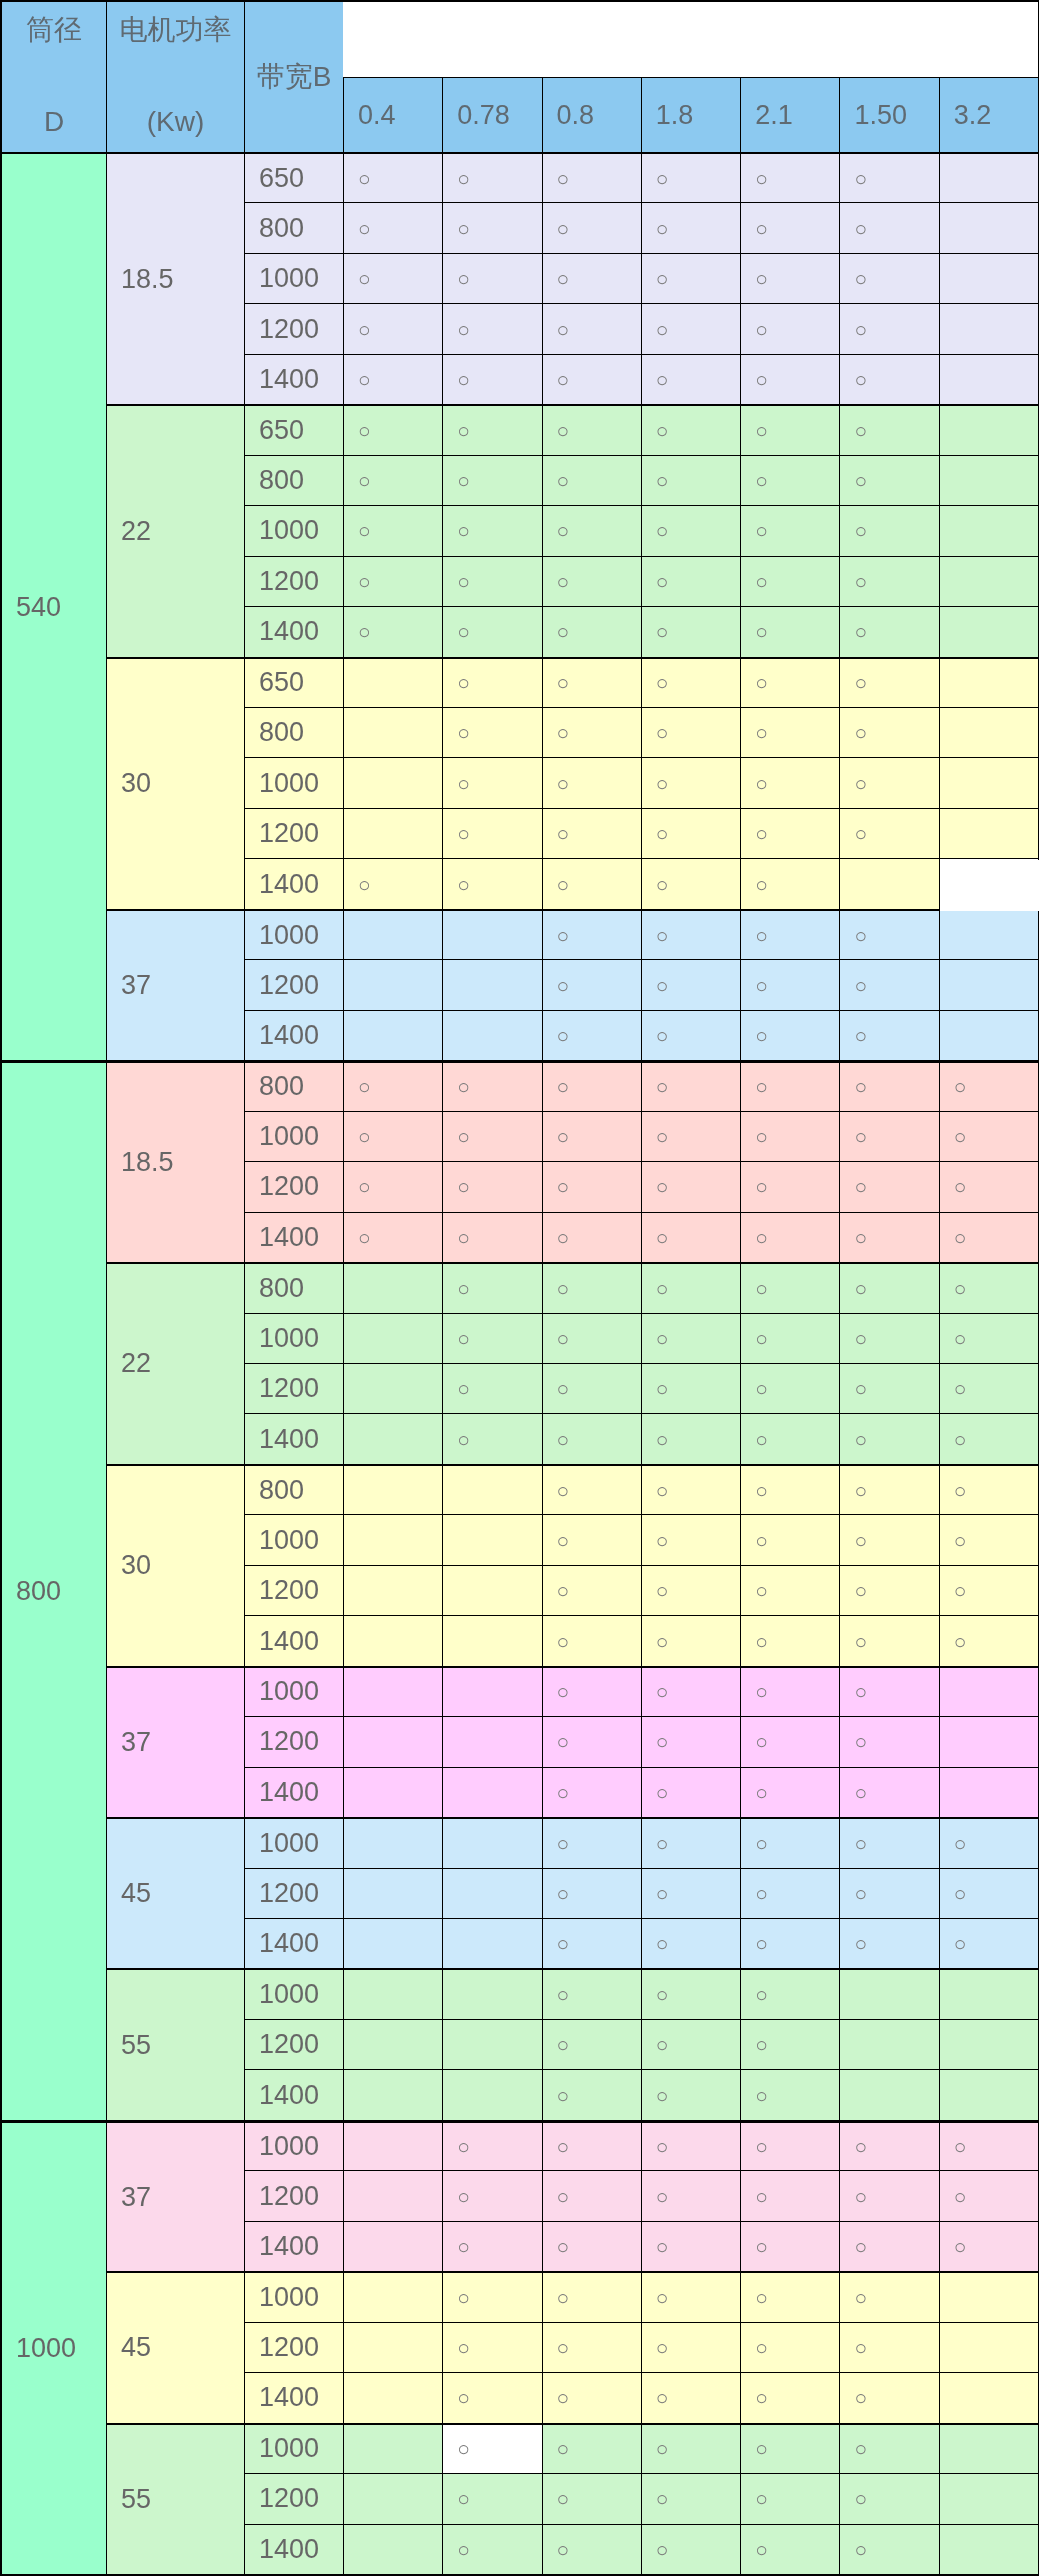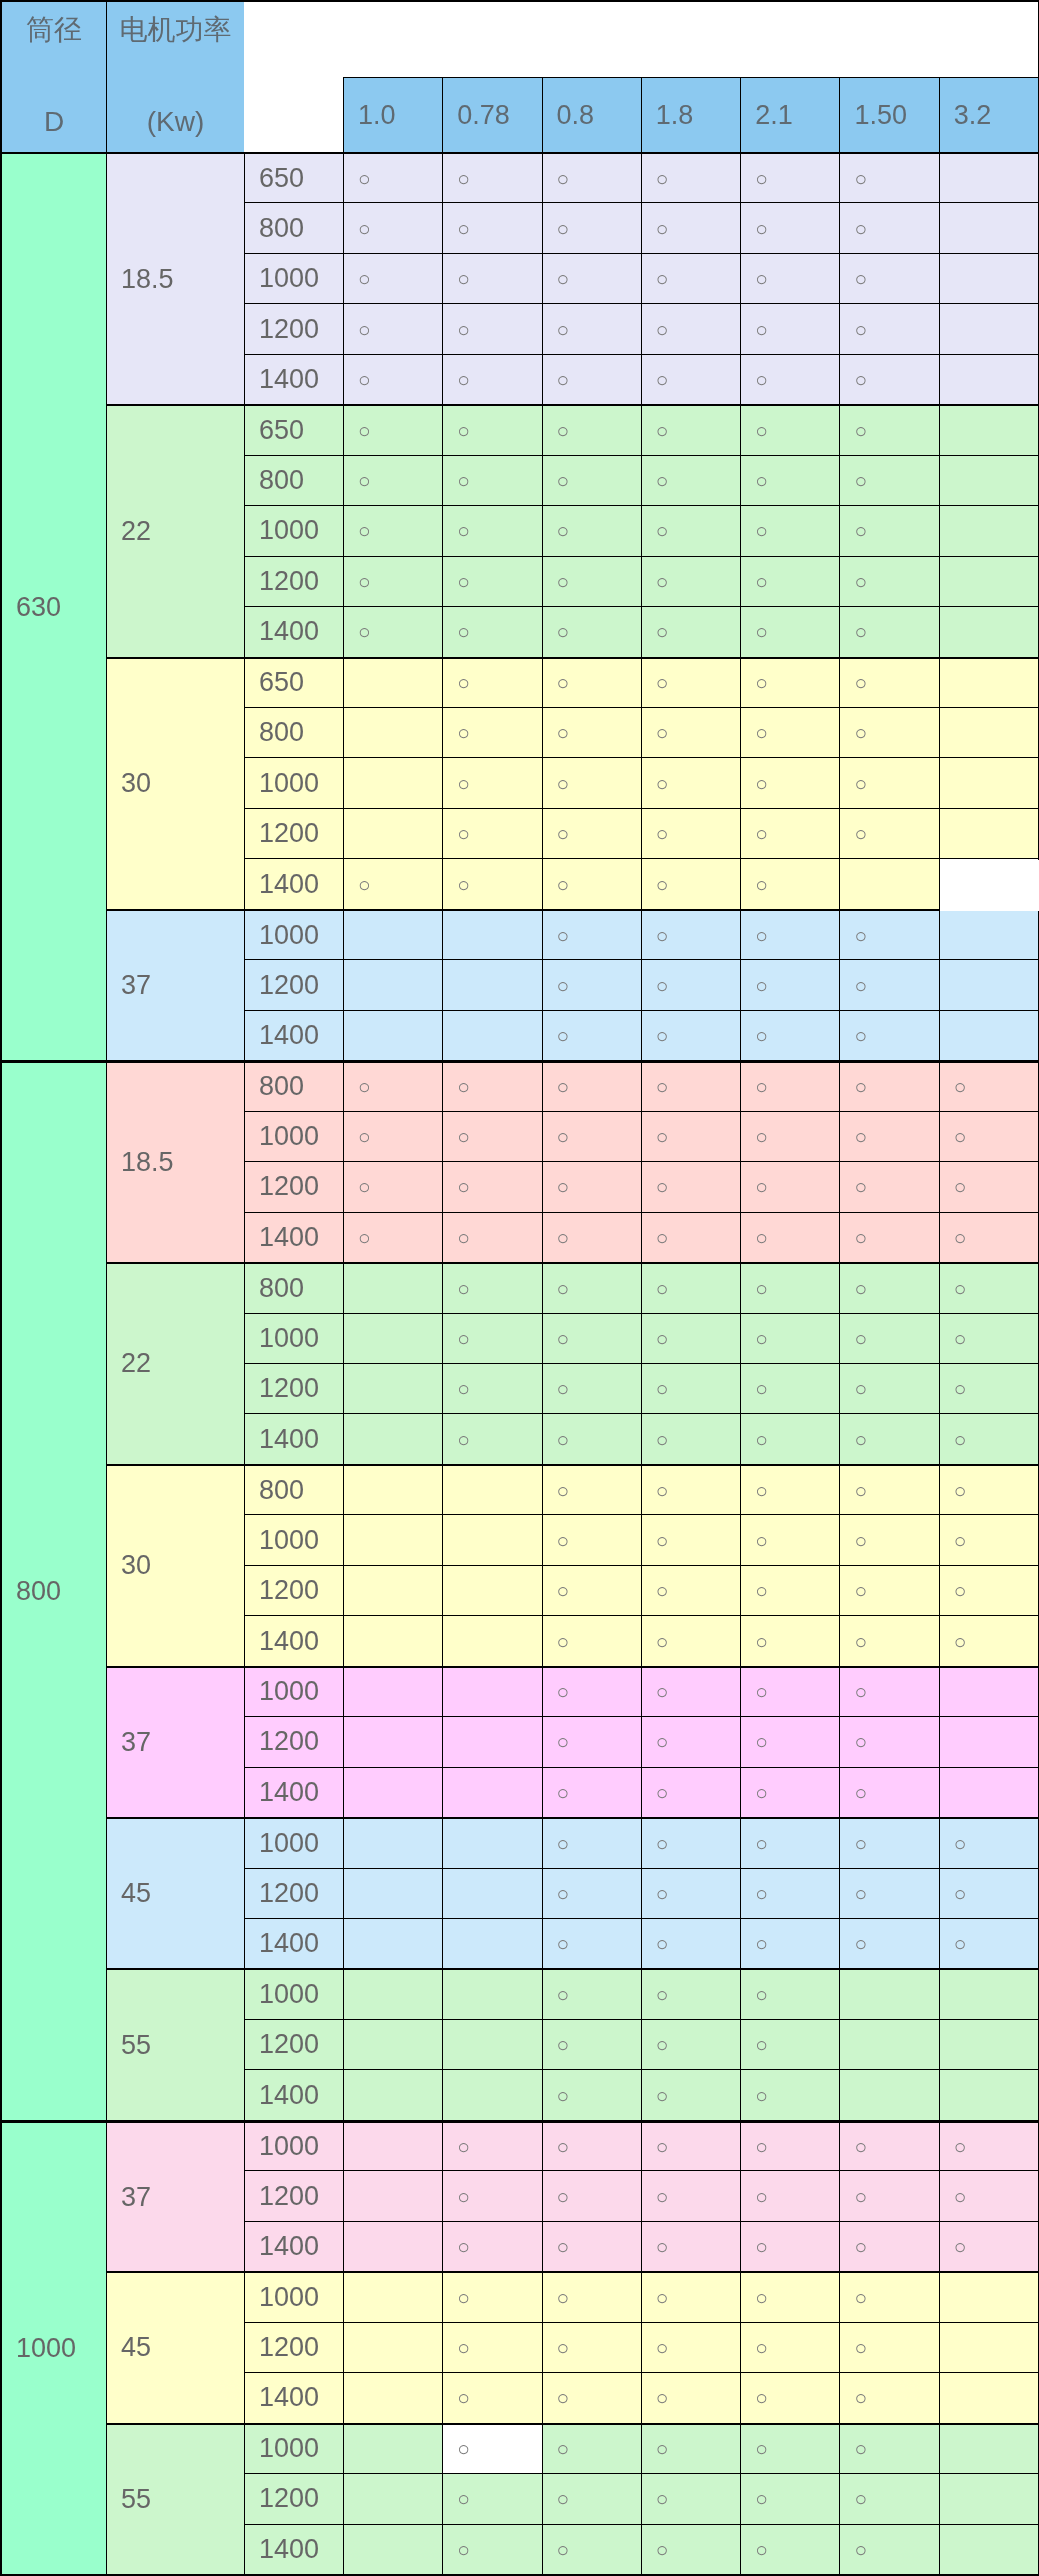--- a/index.html
+++ b/index.html
@@ -48,31 +48,34 @@
   <div class="c hd colhead nl nt" style="grid-area:1/1/3/2">
     <span>筒径</span>
     <span>D</span>
   </div>
 
   <div class="c hd colhead nt" style="grid-area:1/2/3/3">
     <span>电机功率</span>
     <span>(Kw)</span>
   </div>
 
-
-
-  <div class="c hd" style="grid-area:2/4">1.0</div>
+  <div class="c hd ctr nt" style="grid-area:1/3/3/4; font-size:28px">
+    <span>带宽B</span>
+  </div>
+
+
+  <div class="c hd" style="grid-area:2/4">0.4</div>
   <div class="c hd" style="grid-area:2/5">0.78</div>
   <div class="c hd" style="grid-area:2/6">0.8</div>
   <div class="c hd" style="grid-area:2/7">1.8</div>
   <div class="c hd" style="grid-area:2/8">2.1</div>
   <div class="c hd" style="grid-area:2/9">1.50</div>
   <div class="c hd" style="grid-area:2/10">3.2</div>
 
-<div class="c dcol nl t2" style="grid-area: 3 / 1 / 21;">630</div>
+<div class="c dcol nl t2" style="grid-area: 3 / 1 / 21;">540</div>
     <div class="c t2" style="background: rgb(230, 230, 247); grid-area: 3 / 2 / 8;">18.5</div>
     <div class="c t2" style="background: rgb(230, 230, 247); grid-area: 3 / 3;">650</div>
     <div class="c mark t2" style="background: rgb(230, 230, 247); grid-area: 3 / 4;">○</div>
     <div class="c mark t2" style="background: rgb(230, 230, 247); grid-area: 3 / 5;">○</div>
     <div class="c mark t2" style="background: rgb(230, 230, 247); grid-area: 3 / 6;">○</div>
     <div class="c mark t2" style="background: rgb(230, 230, 247); grid-area: 3 / 7;">○</div>
     <div class="c mark t2" style="background: rgb(230, 230, 247); grid-area: 3 / 8;">○</div>
     <div class="c mark t2" style="background: rgb(230, 230, 247); grid-area: 3 / 9;">○</div>
     <div class="c mark t2" style="background: rgb(230, 230, 247); grid-area: 3 / 10;"></div>
     <div class="c" style="background: rgb(230, 230, 247); grid-area: 4 / 3;">800</div>

